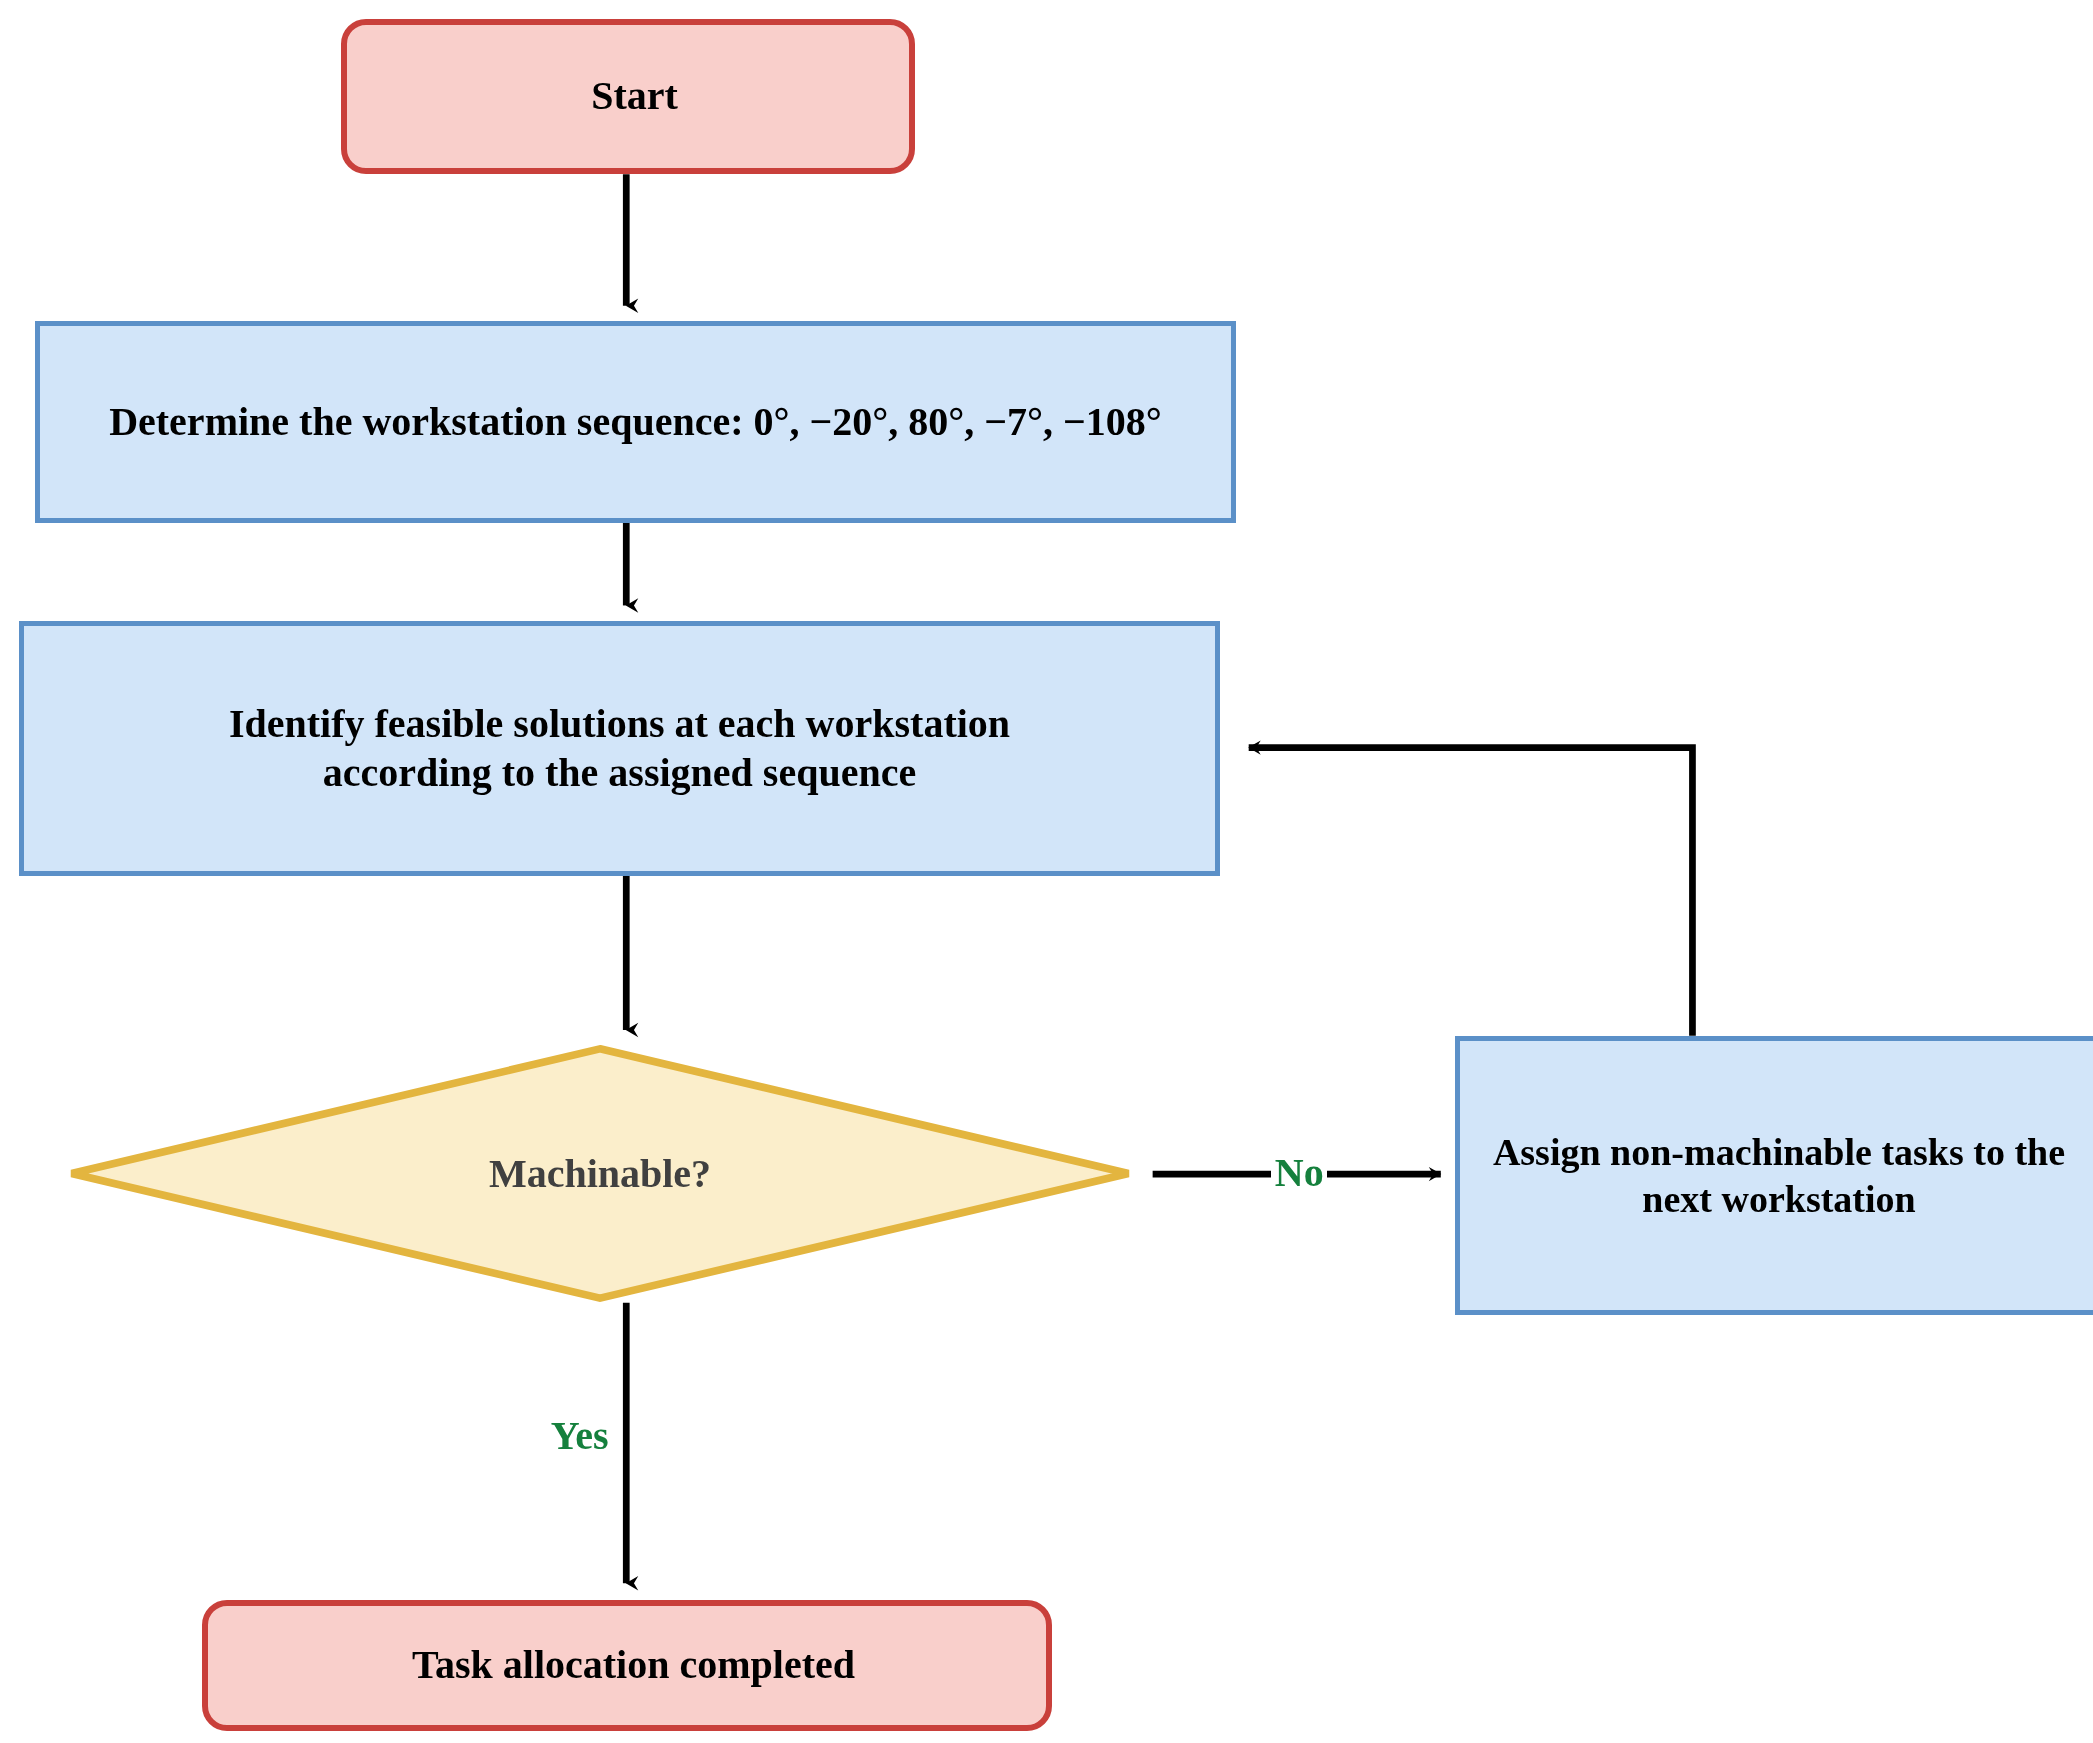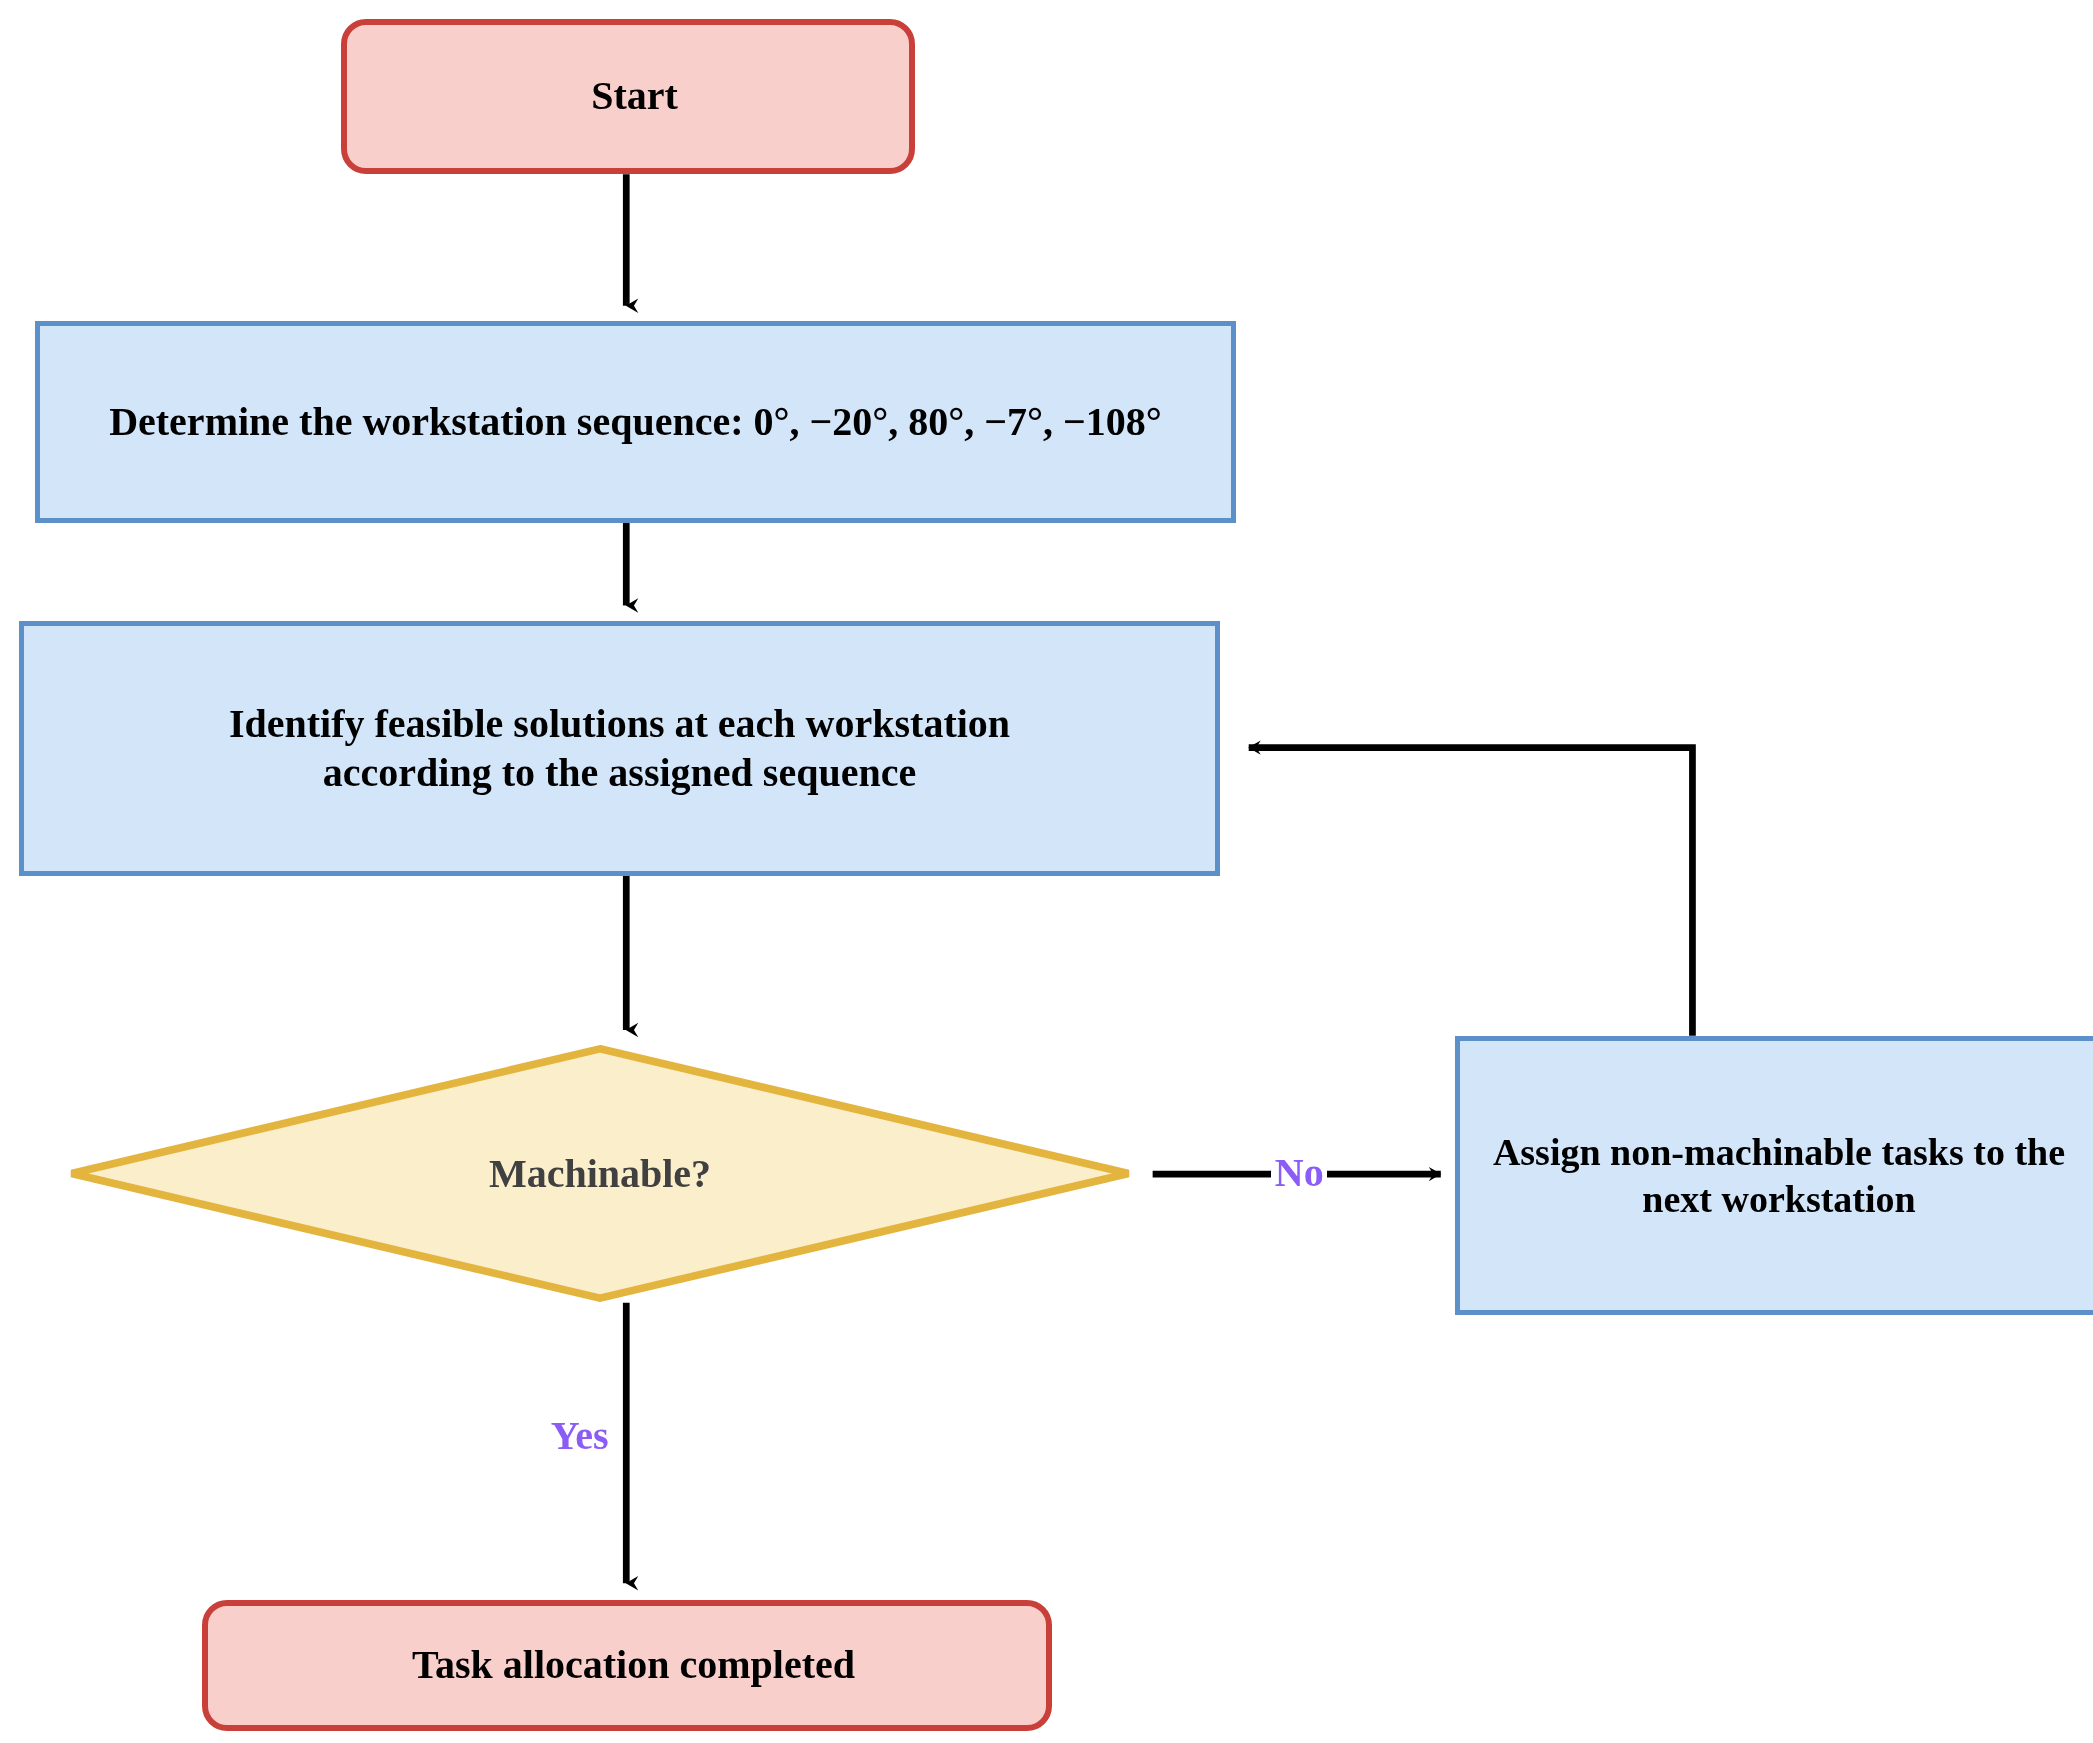--- a/index.html
+++ b/index.html
@@ -72,21 +72,21 @@
     position: absolute;
     left: 0;
     top: 0;
     width: 2093px;
     height: 1744px;
     z-index: 1;
   }
   .edge-label {
     position: absolute;
     font-weight: bold;
-    color: #8b5cf6;
+    color: #15803d;
     background: #ffffff;
     z-index: 4;
     line-height: 1;
     padding: 1.9px 3.8px;
   }
 </style>
 </head>
 <body>
 
 <div id="canvas">

